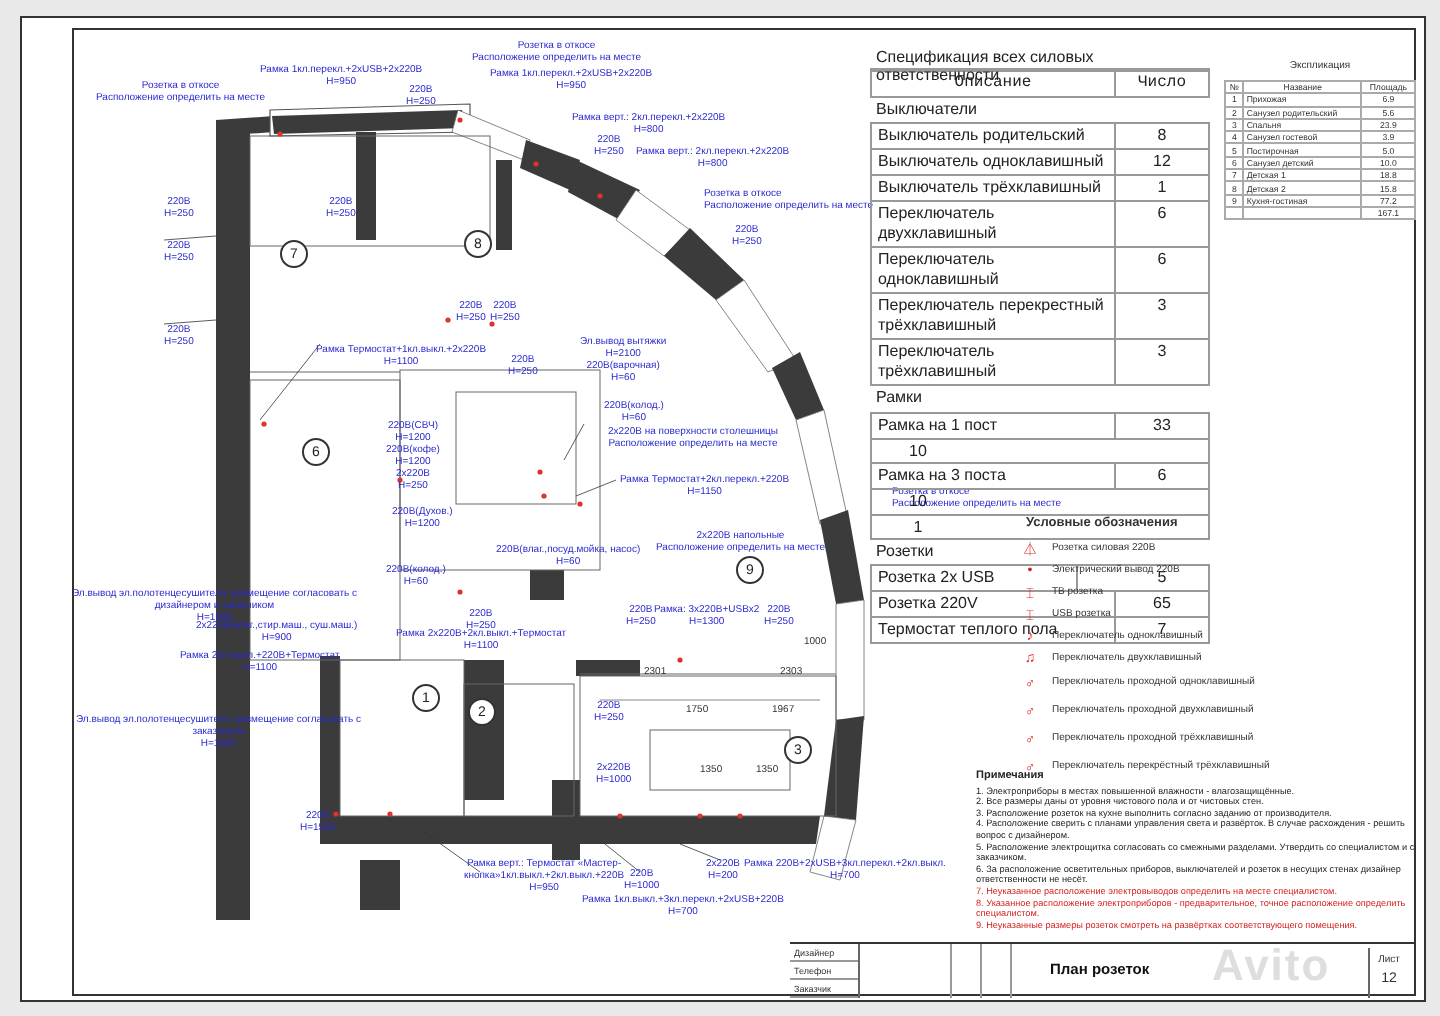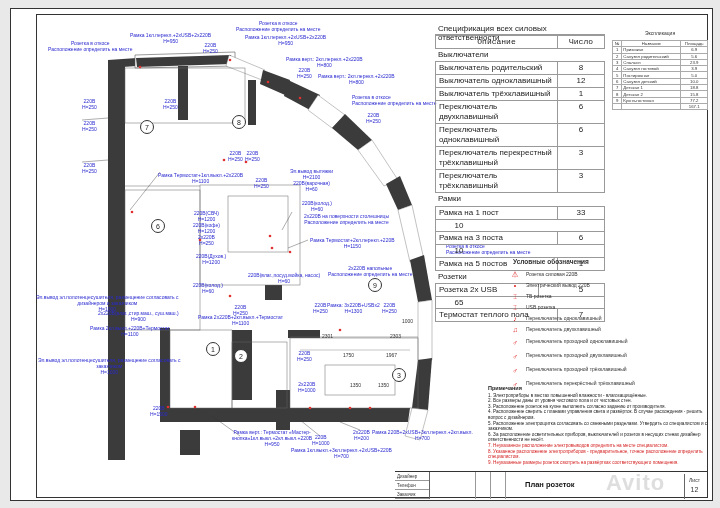--- a/index.html
+++ b/index.html
@@ -235,29 +235,29 @@
         <div class="n">10</div>
       </div>
       <div class="row">
         <div class="d">Рамка на 3 поста</div>
         <div class="n">6</div>
       </div>
       <div class="row">
         <div class="n">10</div>
       </div>
       <div class="row">
-        <div class="d">Рамка на 5 постов</div>
         <div class="n">1</div>
       </div>
       <div class="sect">Розетки</div>
       <div class="row" style="border-top: 0.5px solid rgb(153, 153, 153); gap: 19px;">
         <div class="d">Розетка 2х USB</div>
         <div class="n">5</div>
       </div>
       <div class="row">
+        <div class="d">Розетка 220V</div>
         <div class="n">65</div>
       </div>
       <div class="row">
         <div class="d">Термостат теплого пола</div>
         <div class="n">7</div>
       </div>
     </div>
 </div>
 
 <div class="expl">

